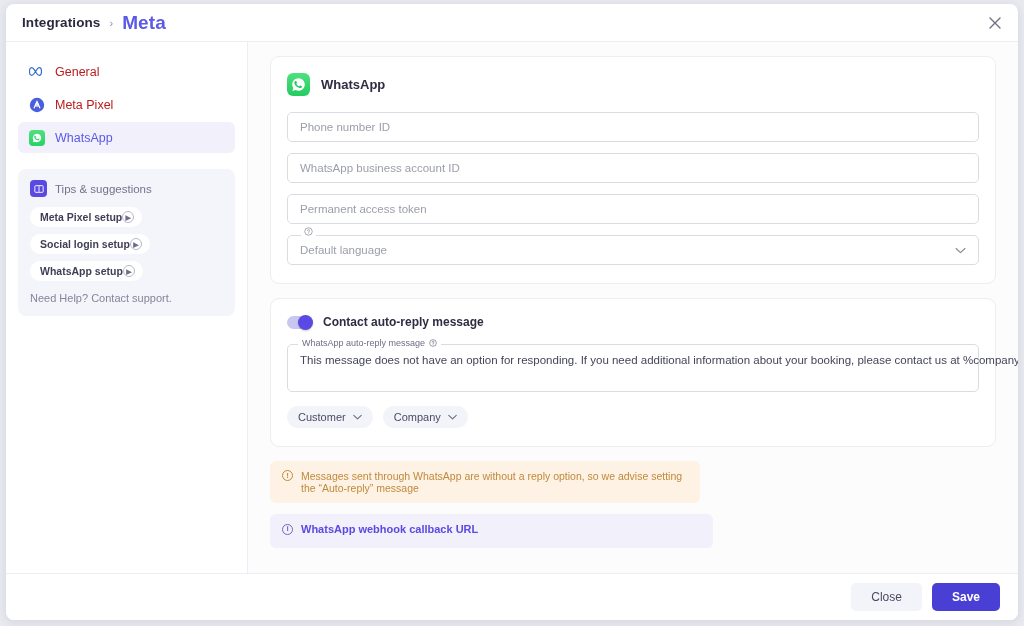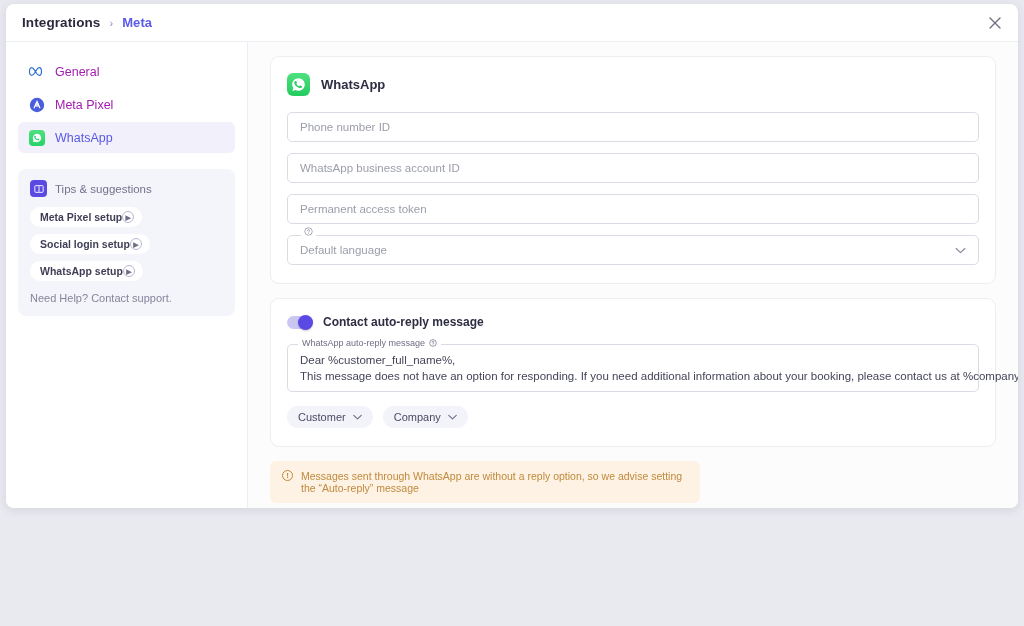--- a/index.html
+++ b/index.html
@@ -5,21 +5,21 @@
   * { box-sizing: border-box; margin: 0; padding: 0; }
   html, body {
     width: 1024px; height: 626px;
     background: #e9eaf0;
     font-family: "Liberation Sans", sans-serif;
     overflow: hidden;
   }
   .app-window {
     position: absolute;
     left: 6px; top: 4px;
-    width: 1012px; height: 504px;
+    width: 1012px; height: 616px;
     background: #ffffff;
     border-radius: 8px;
     box-shadow: 0 2px 10px rgba(60,60,90,0.13);
     overflow: hidden;
     display: flex;
     flex-direction: column;
   }
 
   
   .header {
@@ -30,21 +30,21 @@
     align-items: center;
     padding: 0 14px 0 16px;
     position: relative;
   }
   .breadcrumb { display: flex; align-items: center; gap: 9px; }
   .crumb-root {
     font-size: 13.5px; font-weight: bold; color: #2b2a3d; letter-spacing: .1px;
   }
   .crumb-sep { font-size: 11px; color: #8e8ca6; }
   .crumb-current {
-    font-size: 13px; font-weight: bold; color: #5a5ae6; letter-spacing: .1px;
+    font-size: 19px; font-weight: bold; color: #5a5ae6; letter-spacing: .1px;
   }
   .close-btn {
     position: absolute; right: 12px; top: 50%; transform: translateY(-50%);
     width: 22px; height: 22px; border-radius: 4px;
     display: flex; align-items: center; justify-content: center;
     color: #6f7080; cursor: pointer; background: transparent; border: none;
   }
   .close-btn svg { display: block; }
 
   
@@ -56,21 +56,21 @@
     border-right: 1px solid #eceef3;
     padding: 14px 12px 0 12px;
     background: #fff;
   }
   .nav-item {
     display: flex; align-items: center; gap: 10px;
     height: 31px; padding: 0 10px;
     border-radius: 6px; cursor: pointer;
     margin-bottom: 2px;
   }
-  .nav-item .nav-label { font-size: 12.5px; color: #a21caf; }
+  .nav-item .nav-label { font-size: 12.5px; color: #b91c1c; }
   .nav-item.active { background: #f1f0fb; }
   .nav-item.active .nav-label { color: #5a5ae6; }
   .nav-ico { width: 17px; height: 17px; display: flex; align-items: center; justify-content: center; flex: 0 0 17px; }
   .nav-ico svg { display: block; }
 
   .ico-wa-square {
     width: 16px; height: 16px; border-radius: 4px;
     background: linear-gradient(180deg,#4fe080 0%,#25d366 100%);
     display: flex; align-items: center; justify-content: center;
   }
@@ -365,21 +365,20 @@
             <span>WhatsApp auto-reply message</span>
             <span class="q">
               <svg width="8" height="8" viewBox="0 0 12 12">
                 <circle cx="6" cy="6" r="5" fill="none" stroke="currentColor" stroke-width="1"></circle>
                 <path d="M4.6 4.6a1.4 1.4 0 1 1 1.7 1.6v.8" fill="none" stroke="currentColor" stroke-width="1" stroke-linecap="round"></path>
                 <circle cx="6.1" cy="8.6" r=".55" fill="currentColor"></circle>
               </svg>
             </span>
           </span>
           <div class="fset-box ta">
-            <div class="ta-line">Dear %customer_full_name%,</div>
             <div class="ta-line">This message does not have an option for responding. If you need additional information about your booking, please contact us at %company_phone%</div>
           </div>
         </div>
 
         <div class="var-chips">
           <span class="var-chip">
             <span>Customer</span>
             <span class="c">
               <svg width="9" height="6" viewBox="0 0 12 8">
                   <path d="M1 1.8 L6 6.4 L11 1.8" stroke="currentColor" stroke-width="1.5" fill="none" stroke-linecap="round" stroke-linejoin="round"></path>
@@ -406,14 +405,18 @@
         <div class="ni-head">
           <i class="i-circle" style="color:#6f6ab5">i</i>
           <span class="ni-title">WhatsApp webhook callback URL</span>
         </div>
 
       </div>
 
     </div>
   </div>
 
+  <div class="footer">
+    <button class="btn btn-close">Close</button>
+    <button class="btn btn-save">Save</button>
+  </div>
 
 </div>
 
 </body></html>

